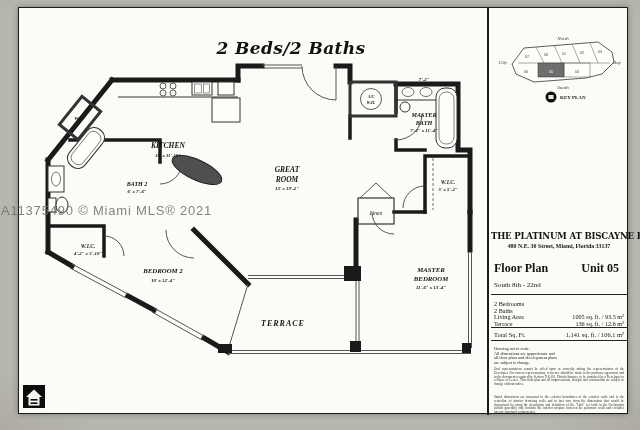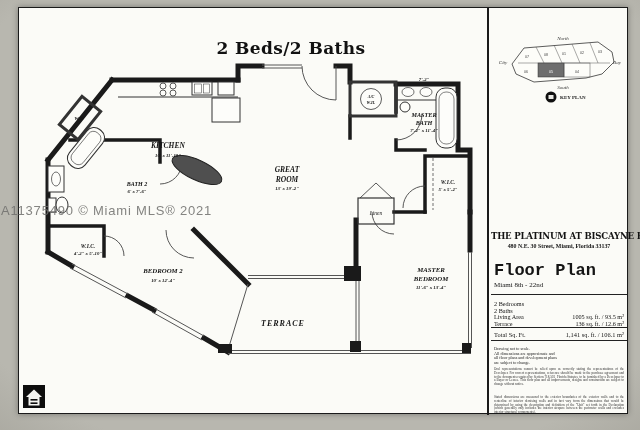--- a/index.html
+++ b/index.html
@@ -9,33 +9,33 @@
     background:radial-gradient(120% 125% at 50% 45%, #b8b7af 52%, #908e85 82%, #55534b 100%);
   }
   .page{
     position:absolute;left:18px;top:7px;width:610px;height:407px;
     background:#fbfbf7;border:1.6px solid #1a1a1a;box-sizing:border-box;
     box-shadow:0 0 6px rgba(0,0,0,.35);
   }
   .separator{position:absolute;left:487px;top:7px;width:2px;height:408px;background:#1a1a1a;}
   .plan-title{
     position:absolute;left:196px;top:38px;width:190px;text-align:center;
-    font-family:"DejaVu Serif", serif;font-weight:bold;font-size:17px;color:#111;letter-spacing:.4px;
+    font-family:"DejaVu Serif", serif;font-weight:bold;font-size:17px;color:#111;letter-spacing:.4px;font-style:italic;
   }
   .watermark{
     position:absolute;left:1px;top:203px;width:300px;
     font-family:"Liberation Sans", sans-serif;font-size:13px;letter-spacing:.8px;
     color:rgba(110,110,108,.85);z-index:30;
   }
   svg{position:absolute;left:0;top:0;z-index:10;}
   .panel{position:absolute;left:489px;top:9px;width:140px;height:406px;z-index:12;color:#141414;}
   .panel > div{position:absolute;box-sizing:border-box;width:136px;left:2px;}
   .bld-name{top:222px;text-align:center;font-family:"DejaVu Serif",serif;font-weight:bold;font-size:8.6px;letter-spacing:-.2px;white-space:nowrap;}
   .bld-addr{top:234px;text-align:center;font-weight:bold;font-size:5.9px;white-space:nowrap;}
-  .plan-row{top:252px;display:flex;justify-content:space-between;padding:0 8px 0 3px;font-family:Liberation Mono, monospace;font-weight:bold;font-size:17px;}
+  .plan-row{top:252px;display:flex;justify-content:space-between;padding:0 8px 0 3px;font-family:Liberation Serif, serif;font-weight:bold;font-size:12px;}
   .floors{top:272px;padding-left:3px;font-size:7px;}
   .rule{height:0;border-top:1px solid #222;}
   .r1{top:285px;} .r2{top:318px;} .r3{top:331px;}
   .spec{font-size:6.2px;padding:0 3px;white-space:nowrap;}
   .spec.flex{display:flex;justify-content:space-between;}
   .s-bed{top:291px;} .s-bath{top:297.5px;} .s-liv{top:304px;} .s-ter{top:310.5px;}
   .s-tot{top:322px;font-size:6.4px;}
   .d-lines{top:338px;padding-left:3px;font-size:4.2px;line-height:4.6px;color:#222;}
   .d-para{font-size:3.3px;line-height:3.8px;text-align:justify;color:#333;padding:0 3px;}
   .p1{top:359px;} .p2{top:387px;}
@@ -200,22 +200,23 @@
     <rect x="30.5" y="399" width="7" height="1.6" fill="#0d0d0d"></rect>
     <rect x="30.5" y="402.4" width="7" height="1.6" fill="#0d0d0d"></rect>
   </g>
 </svg>
 
 <div class="panel">
   <div class="bld-name">THE PLATINUM AT BISCAYNE BAY</div>
   <div class="bld-addr">480 N.E. 30 Street, Miami, Florida 33137</div>
   <div class="plan-row">
     <span>Floor Plan</span>
-  </div>
-  <div class="floors">Miami 8th - 22nd</div>
+    <span>Unit 05</span>
+  </div>
+  <div class="floors">South 8th - 22nd</div>
   <div class="rule r1"></div>
   <div class="spec s-bed">2 Bedrooms</div>
   <div class="spec s-bath">2 Baths</div>
   <div class="spec flex s-liv">
     <span>Living Area</span>
     <span>1005 sq. ft. /  93.5 m²</span>
   </div>
   <div class="spec flex s-ter">
     <span>Terrace</span>
     <span>136 sq. ft. /  12.6 m²</span>

